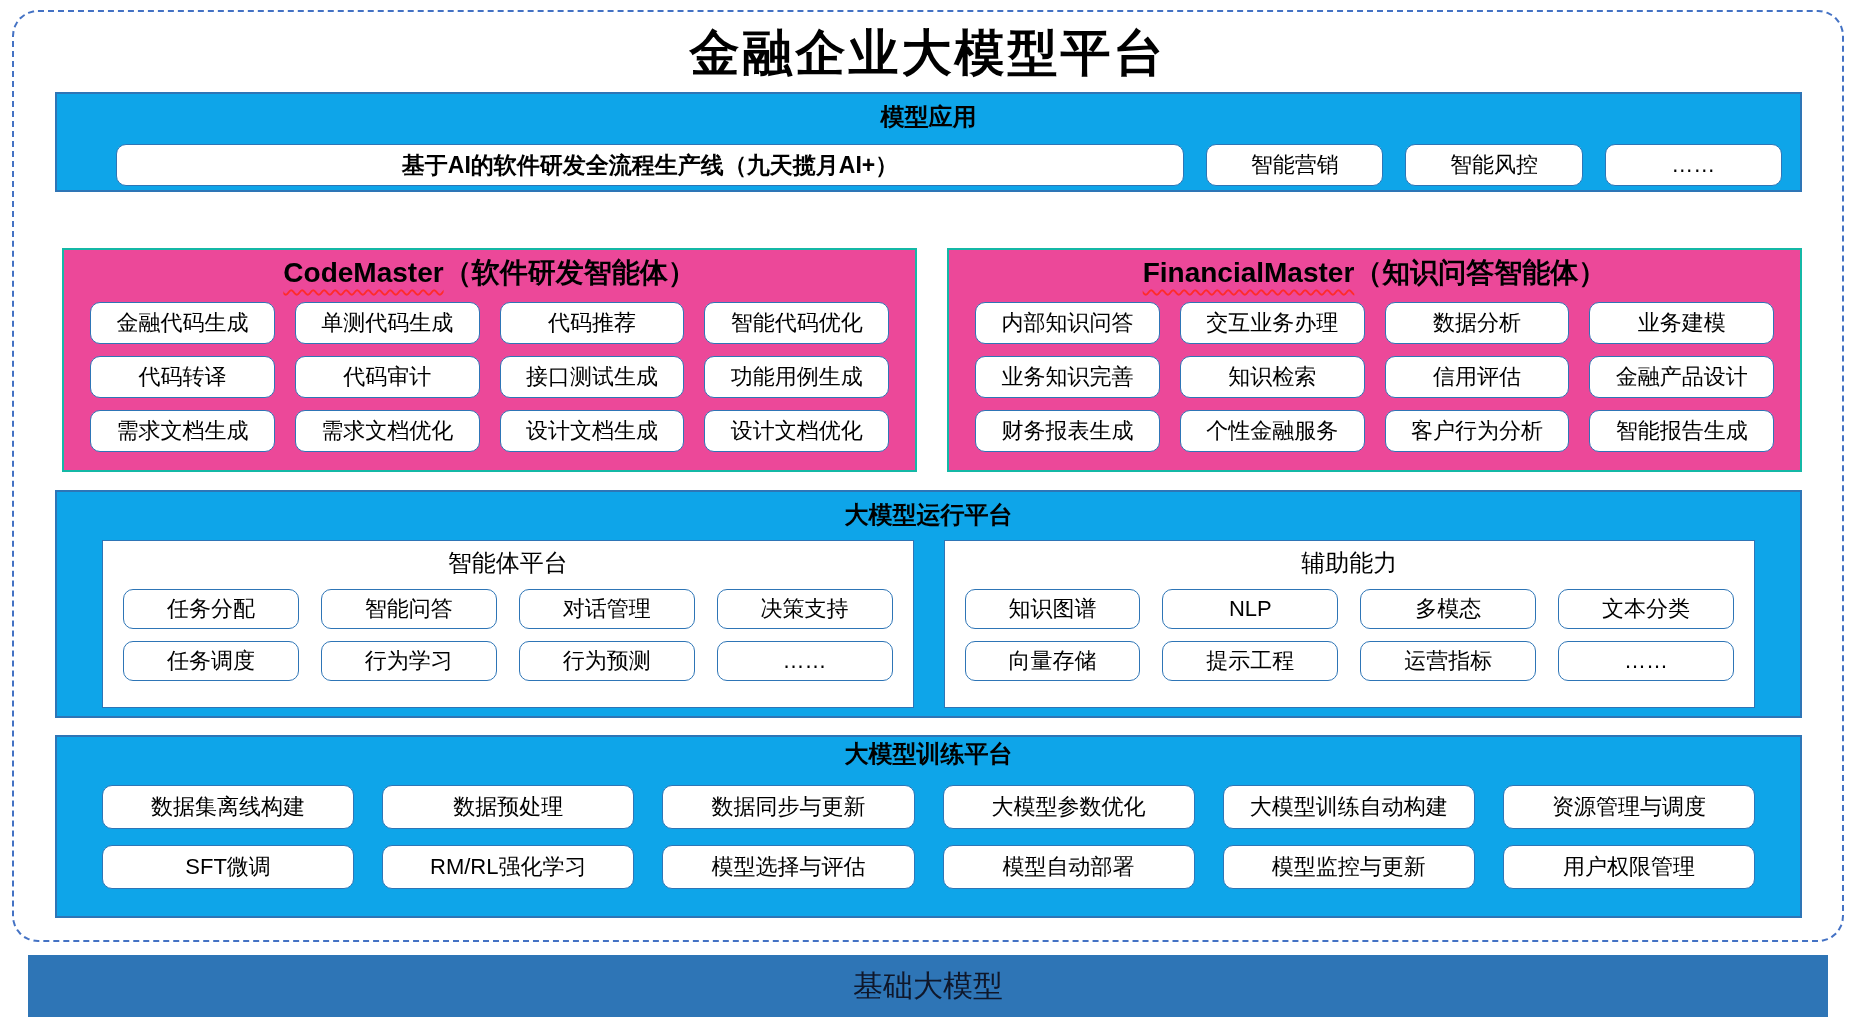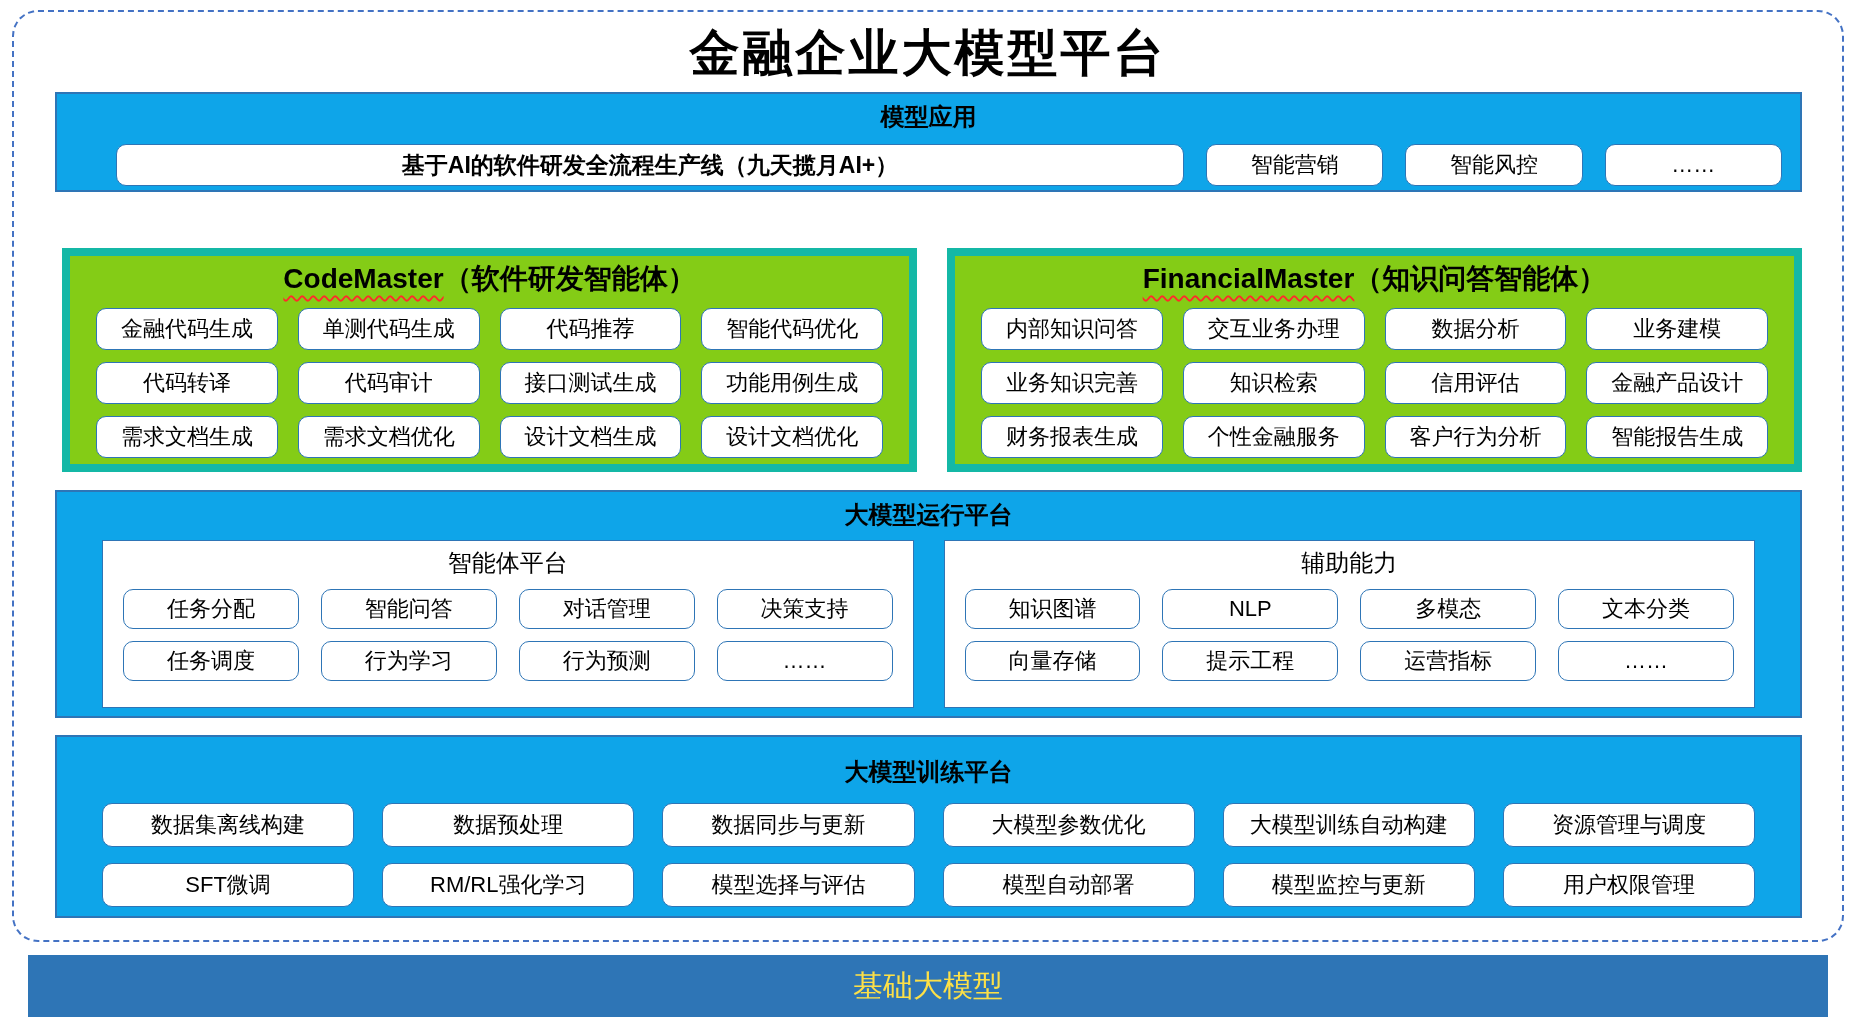--- a/index.html
+++ b/index.html
@@ -26,44 +26,44 @@
   
   .sec1 { left: 55px; top: 92px; width: 1747px; height: 100px; }
   .sec1 .sec-header { margin-top: 8px; }
   .sec1-row { display: flex; gap: 22px; margin: 12px 18px 0 18px; padding-left: 41px; }
   .sec1-row .box { height: 42px; flex: 1; }
   .sec1-row .big { flex: 0 0 1068px; font-weight: bold; font-size: 23px; }
 
   
   .sec2 { position: absolute; left: 62px; top: 248px; width: 1740px; height: 224px;
     display: flex; gap: 30px; }
-  .agent-panel { flex: 1; border: 8px solid #14b8a6; background: #84cc16; }
+  .agent-panel { flex: 1; border: 2px solid #14b8a6; background: #ec4899; }
   .agent-title { text-align: center; font-weight: bold; font-size: 28px; line-height: 34px; margin-top: 6px; }
   .agent-title .en { text-decoration: underline wavy #FF2B2B; text-decoration-thickness: 2px; text-underline-offset: 7px; }
   .agent-row { display: flex; gap: 20px; margin: 12px 26px 0 26px; }
   .agent-row .box { flex: 1; height: 42px; }
 
   
   .sec3 { left: 55px; top: 490px; width: 1747px; height: 228px; }
   .sec3 .sec-header { margin-top: 8px; }
   .subpanels { display: flex; gap: 30px; margin: 10px 45px 0 45px; height: 168px; }
   .subpanel { flex: 1; border: 1.5px solid #2E75B6; background: #fff; }
   .sub-header { text-align: center; font-size: 24px; line-height: 28px; margin-top: 8px; font-weight: normal; }
   .sub-row { display: flex; gap: 22px; margin: 12px 20px 0 20px; }
   .sub-row .box { flex: 1; height: 40px; }
 
   
   .sec4 { left: 55px; top: 735px; width: 1747px; height: 183px; }
-  .sec4 .sec-header { margin-top: 20px; }
+  .sec4 .sec-header { margin-top: 2px; }
   .sec4-row { display: flex; gap: 28px; margin: 16px 45px 0 45px; }
   .sec4-row .box { flex: 1; height: 44px; }
 
   
   .base-bar { position: absolute; left: 28px; top: 955px; width: 1800px; height: 62px;
-    background: #2E75B6; color: #fde047; display: flex; align-items: center;
+    background: #2E75B6; color: #0f172a; display: flex; align-items: center;
     justify-content: center; font-size: 30px; }
 </style>
 </head>
 <body>
 
 <div class="stage">
 
   <div class="frame"></div>
 
   <div class="page-title">金融企业大模型平台</div>

